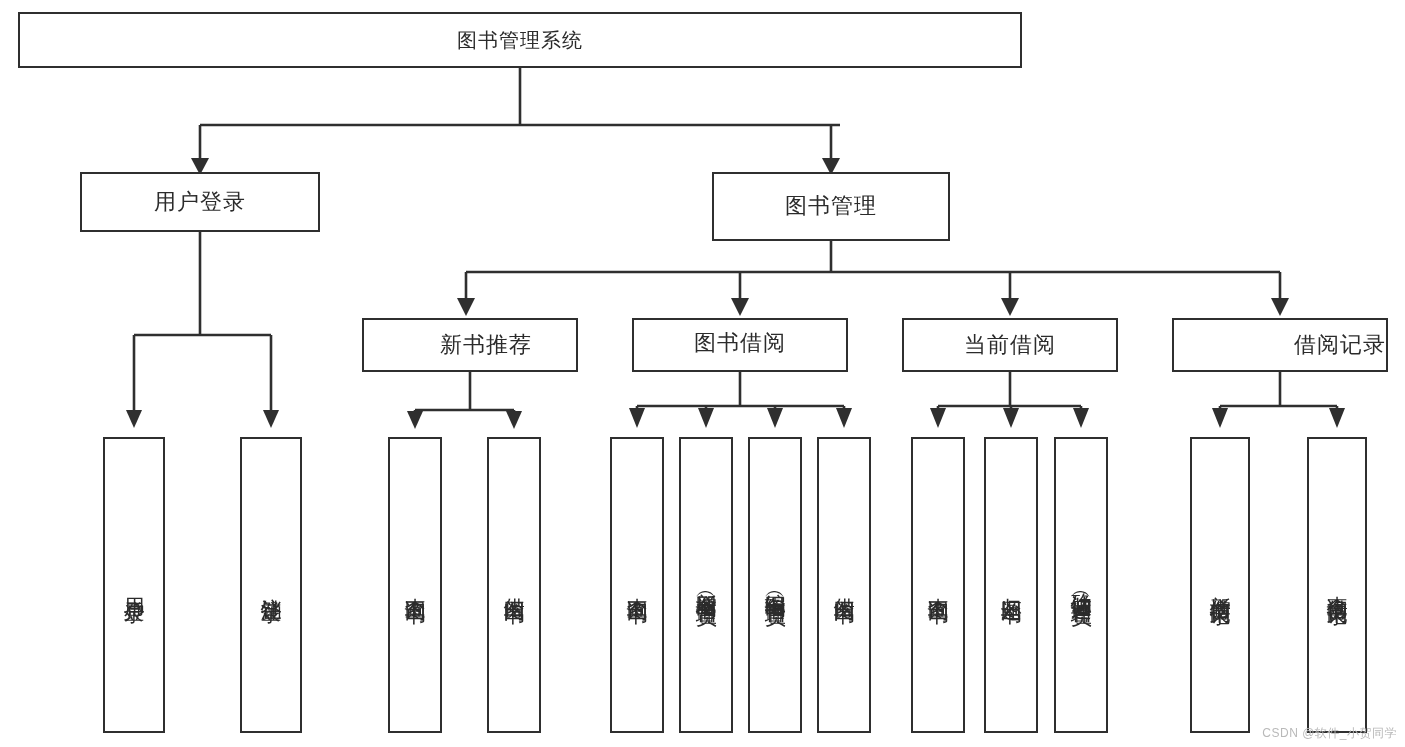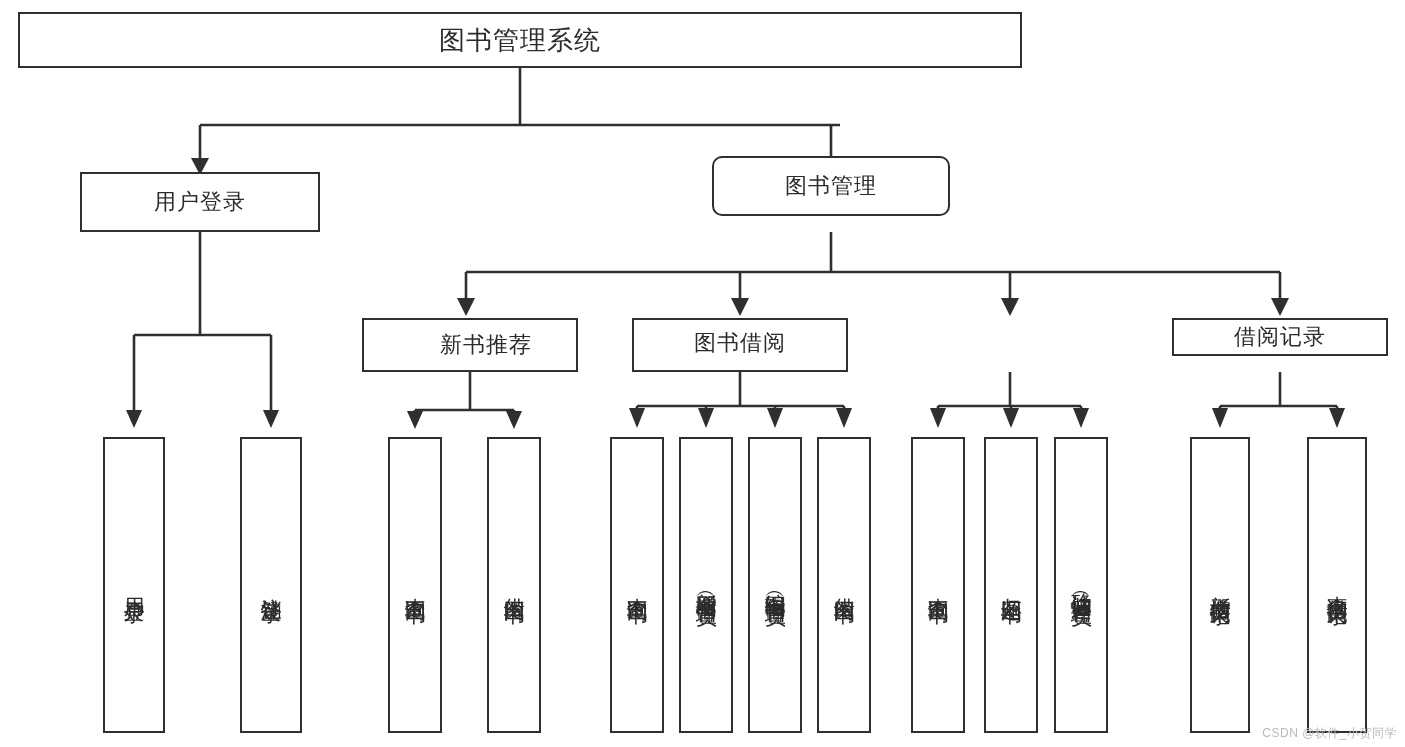--- a/index.html
+++ b/index.html
@@ -34,21 +34,21 @@
     justify-content: center;
     color: #2b2b2b;
     z-index: 2;
   }
   .node.horiz {
     font-size: 22px;
     letter-spacing: 1px;
     line-height: 1.1;
   }
   .node.root {
-    font-size: 26px;
+    font-size: 20px;
   }
   .node.vert {
     writing-mode: vertical-rl;
     text-orientation: upright;
     font-size: 21px;
     line-height: 1.25;
     letter-spacing: 2px;
     align-items: center;
     justify-content: center;
     padding: 4px 0;
@@ -171,31 +171,34 @@
     </g>
   </svg>
 
   <div class="node horiz root" style="left:18px; top:12px; width:1004px; height:56px;">
     <span>图书管理系统</span>
   </div>
 
   <div class="node horiz" style="left:80px; top:172px; width:240px; height:60px;">
     <span>用户登录</span>
   </div>
-  <div class="node horiz" style="left:712px; top:156px; width:238px; height:60px;border-radius:10px;">
+  <div class="node horiz" style="left:712px; top:172px; width:238px; height:69px;">
     <span>图书管理</span>
   </div>
 
   <div class="node horiz" style="left:362px; top:318px; width:216px; height:54px;padding-left:32px;">
     <span>新书推荐</span>
   </div>
   <div class="node horiz" style="left:632px; top:318px; width:216px; height:54px;font-family:Liberation Mono, monospace;">
     <span>图书借阅</span>
   </div>
-  <div class="node horiz" style="left:1172px; top:318px; width:216px; height:38px;">
+  <div class="node horiz" style="left:902px; top:318px; width:216px; height:54px;">
+    <span>当前借阅</span>
+  </div>
+  <div class="node horiz" style="left:1172px; top:318px; width:216px; height:54px;justify-content:flex-end;">
     <span>借阅记录</span>
   </div>
 
   <div class="node vert" style="left:103px; top:437px; width:62px; height:296px;">
     <span class="vlabel">用户登录</span>
   </div>
   <div class="node vert" style="left:240px; top:437px; width:62px; height:296px;">
     <span class="vlabel">注销登录</span>
   </div>
 

